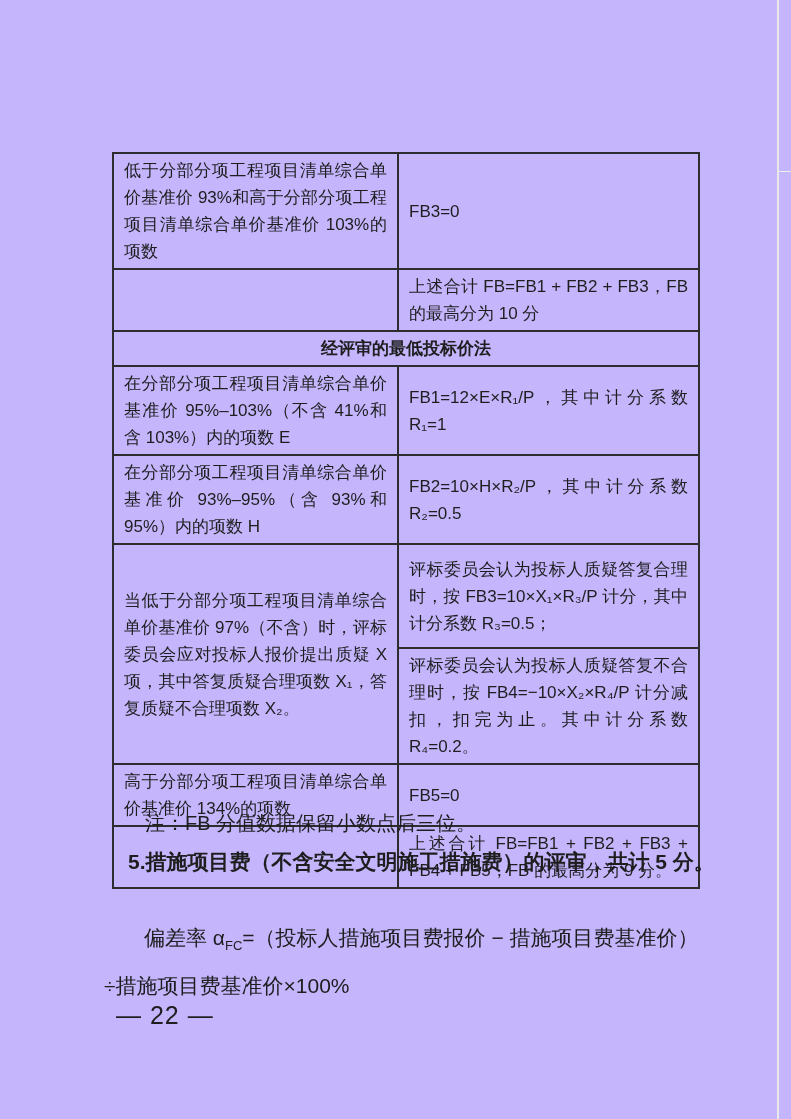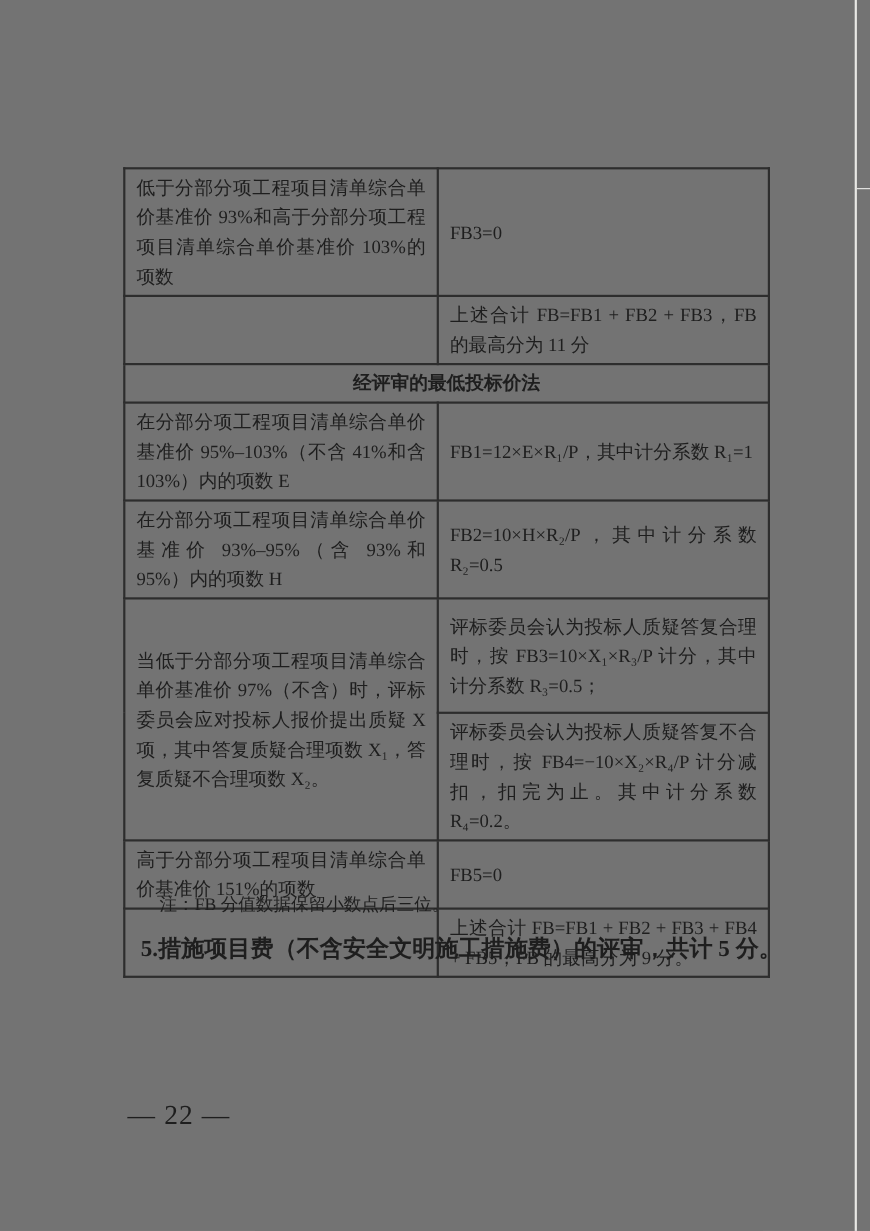--- a/index.html
+++ b/index.html
@@ -1,21 +1,21 @@
 <!DOCTYPE html>
 <html><head>
 <meta charset="utf-8">
 <style>
   html,body { margin:0; padding:0; background:#9a9a9a; }
   .page {
     position:relative;
     width:791px; height:1119px;
     margin:0 auto;
-    background:#737373;
-    font-family:Liberation Serif, serif;
+    background:#c4b5fd;
+    font-family:Liberation Sans, sans-serif;
     color:#1e1e1e;
     overflow:hidden;
   }
   
   .scan-line-v { position:absolute; left:777px; top:0; width:2px; height:100%; background:#e8e8e5; }
   .scan-tick   { position:absolute; left:779px; top:171px; width:12px; height:1px; background:#ededea; }
 
   table.doc-table {
     position:absolute; left:112px; top:152px;
     width:586px;
@@ -31,21 +31,21 @@
     word-break:break-word;
   }
   .cell-just { text-align:justify; text-justify:inter-ideograph; }
   .hdr-cell  { font-weight:bold; text-align:center; padding:2px 4px; }
 
   .h81{height:81px} .h60{height:60px} .h35{height:35px} .h85{height:85px}
   .h80{height:80px} .h104{height:104px} .h86{height:86px} .h55{height:55px}
 
   .footnote {
     position:absolute; left:145px; top:813px;
-    font-size:16px; line-height:20px;
+    font-size:20px; line-height:20px;
   }
   .para5 {
     position:absolute; left:88px; top:843px; width:662px;
     font-size:21px; font-weight:bold; line-height:38px;
   }
   .para5 .indent { padding-left:40px; }
   .formula {
     position:absolute; left:104px; top:918px; width:662px;
     font-size:21px; line-height:40px;
   }
@@ -71,53 +71,57 @@
       <col style="width:285px">
       <col style="width:301px">
     </colgroup>
     <tbody>
       <tr class="h81">
         <td class="cell-just">低于分部分项工程项目清单综合单价基准价 93%和高于分部分项工程项目清单综合单价基准价 103%的项数</td>
         <td>FB3=0</td>
       </tr>
       <tr class="h60">
         <td></td>
-        <td class="cell-just">上述合计 FB=FB1 + FB2 + FB3，FB 的最高分为 11 分</td>
+        <td class="cell-just">上述合计 FB=FB1 + FB2 + FB3，FB 的最高分为 10 分</td>
       </tr>
       <tr class="h35">
         <td colspan="2" class="hdr-cell">经评审的最低投标价法</td>
       </tr>
       <tr class="h85">
         <td class="cell-just">在分部分项工程项目清单综合单价基准价 95%–103%（不含 41%和含 103%）内的项数 E</td>
         <td class="cell-just">FB1=12×E×R₁/P，其中计分系数 R₁=1</td>
       </tr>
       <tr class="h80">
         <td class="cell-just">在分部分项工程项目清单综合单价基准价 93%–95%（含 93%和 95%）内的项数 H</td>
         <td class="cell-just">FB2=10×H×R₂/P，其中计分系数 R₂=0.5</td>
       </tr>
       <tr class="h104">
         <td rowspan="2" class="cell-just">当低于分部分项工程项目清单综合单价基准价 97%（不含）时，评标委员会应对投标人报价提出质疑 X 项，其中答复质疑合理项数 X₁，答复质疑不合理项数 X₂。</td>
         <td class="cell-just">评标委员会认为投标人质疑答复合理时，按 FB3=10×X₁×R₃/P 计分，其中计分系数 R₃=0.5；</td>
       </tr>
       <tr class="h86">
         <td class="cell-just">评标委员会认为投标人质疑答复不合理时，按 FB4=−10×X₂×R₄/P 计分减扣，扣完为止。其中计分系数 R₄=0.2。</td>
       </tr>
       <tr class="h55">
-        <td class="cell-just">高于分部分项工程项目清单综合单价基准价 151%的项数</td>
+        <td class="cell-just">高于分部分项工程项目清单综合单价基准价 134%的项数</td>
         <td>FB5=0</td>
       </tr>
       <tr class="h60">
         <td></td>
         <td class="cell-just">上述合计 FB=FB1 + FB2 + FB3 + FB4 + FB5，FB 的最高分为 9 分。</td>
       </tr>
     </tbody>
   </table>
 
   <div class="footnote">注：FB 分值数据保留小数点后三位。</div>
 
   <div class="para5">
     <div class="indent">5.措施项目费（不含安全文明施工措施费）的评审，共计 5 分。</div>
   </div>
 
+  <div class="formula">
+    <div class="indent"><span>偏差率 α</span><span class="sub">FC</span><span>=（投标人措施项目费报价 − 措施项目费基准价）</span></div>
+    <div>÷措施项目费基准价×100%</div>
+  </div>
 
   <div class="page-number">— 22 —</div>
 
 </div>
 
 </body></html>

